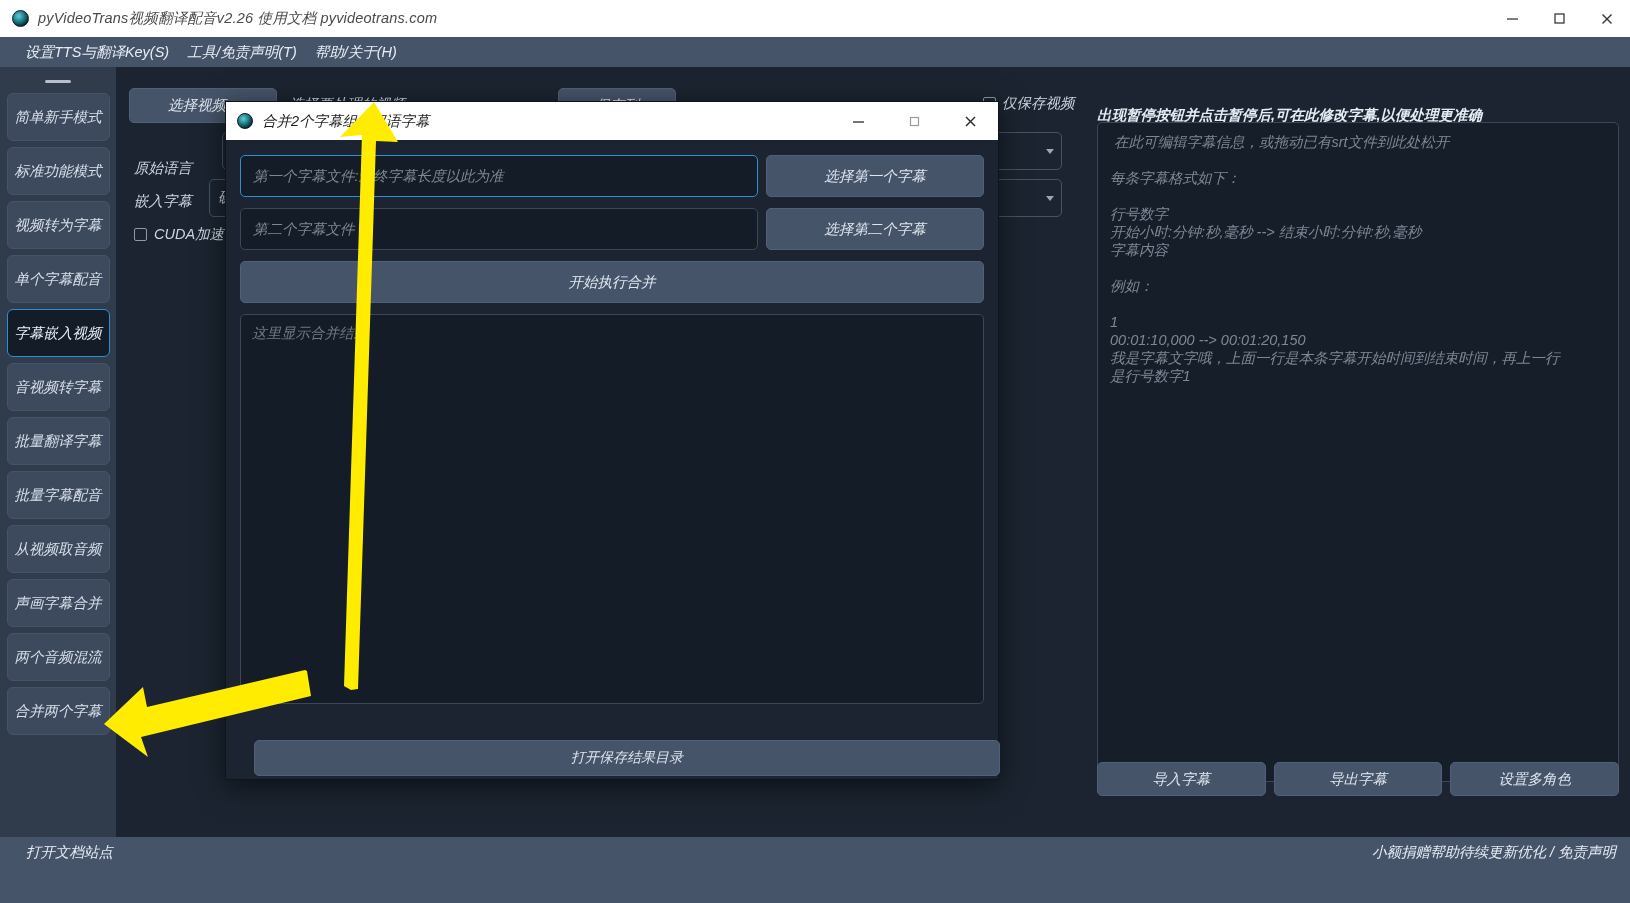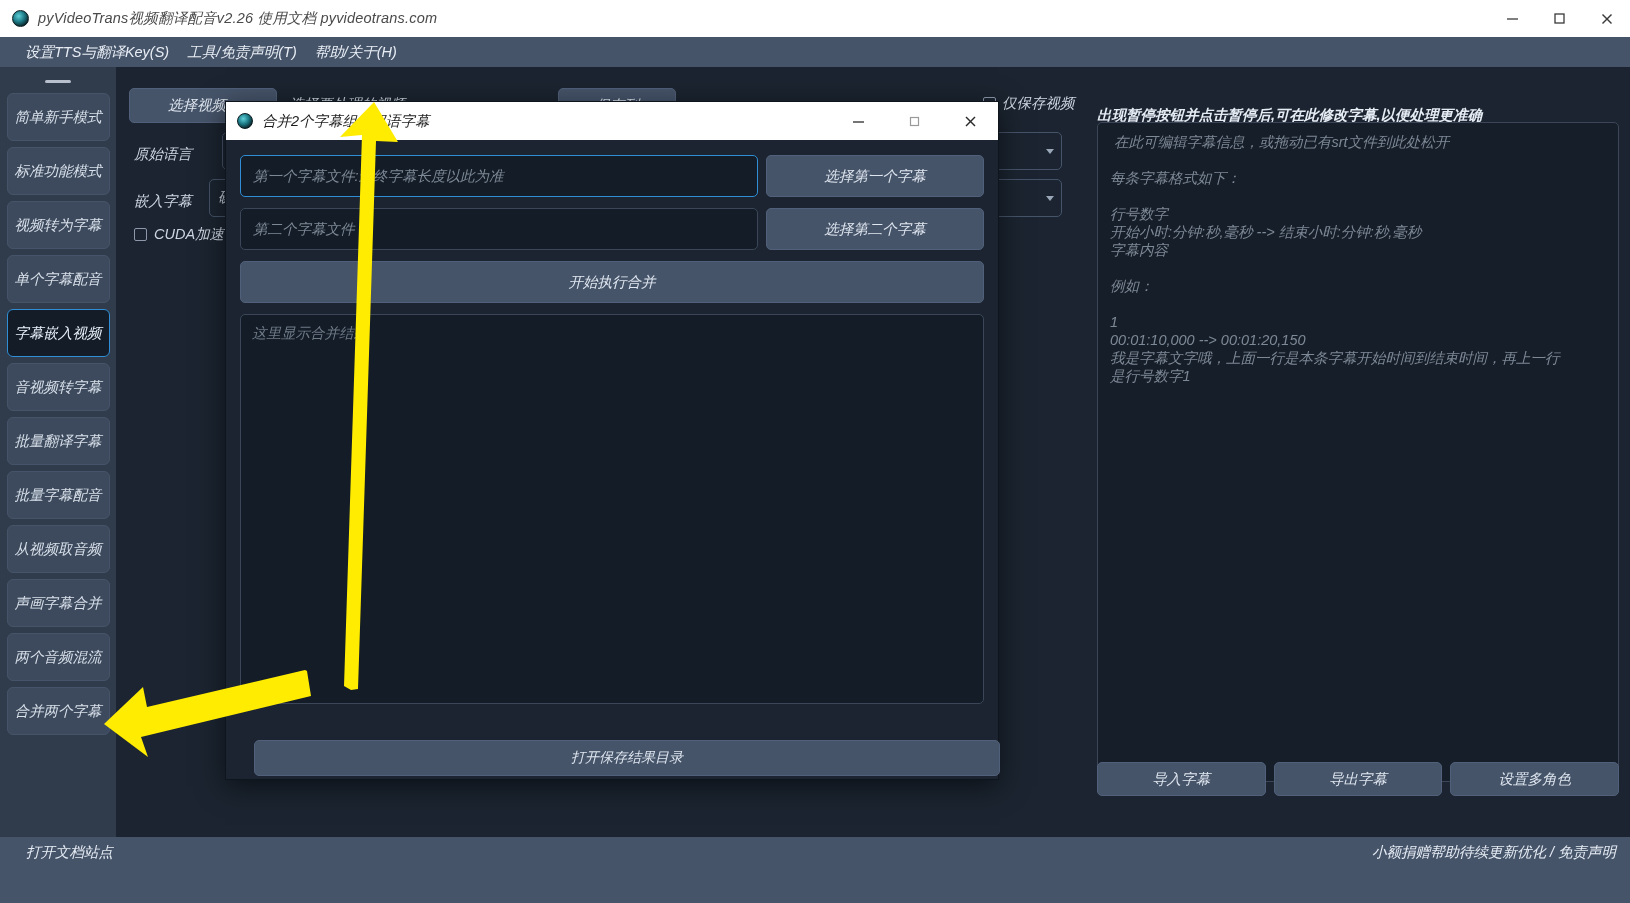--- a/index.html
+++ b/index.html
@@ -238,21 +238,21 @@
 
   <div class="mainarea">
     <div class="btn-grey" style="position:absolute;left:12px;top:21px;width:148px;height:35px;">选择视频...</div>
     <div class="lbl" style="position:absolute;left:172px;top:28px;">选择要处理的视频</div>
     <div class="btn-grey" style="position:absolute;left:441px;top:21px;width:118px;height:35px;">保存到</div>
     <div class="row" style="left:866px;top:27px;gap:6px;">
       <div class="chk"></div>
       <div class="lbl">仅保存视频</div>
     </div>
 
-    <div class="lbl" style="position:absolute;left:17px;top:78px;">原始语言</div>
+    <div class="lbl" style="position:absolute;left:17px;top:92px;">原始语言</div>
     <div class="combo" style="position:absolute;left:105px;top:65px;width:118px;height:38px;">
       <span>中</span>
       <span class="caret"></span>
     </div>
     <div class="combo" style="position:absolute;left:825px;top:65px;width:120px;height:38px;">
       <span class="caret"></span>
     </div>
 
     <div class="lbl" style="position:absolute;left:17px;top:125px;">嵌入字幕</div>
     <div class="combo" style="position:absolute;left:92px;top:112px;width:118px;height:38px;">

